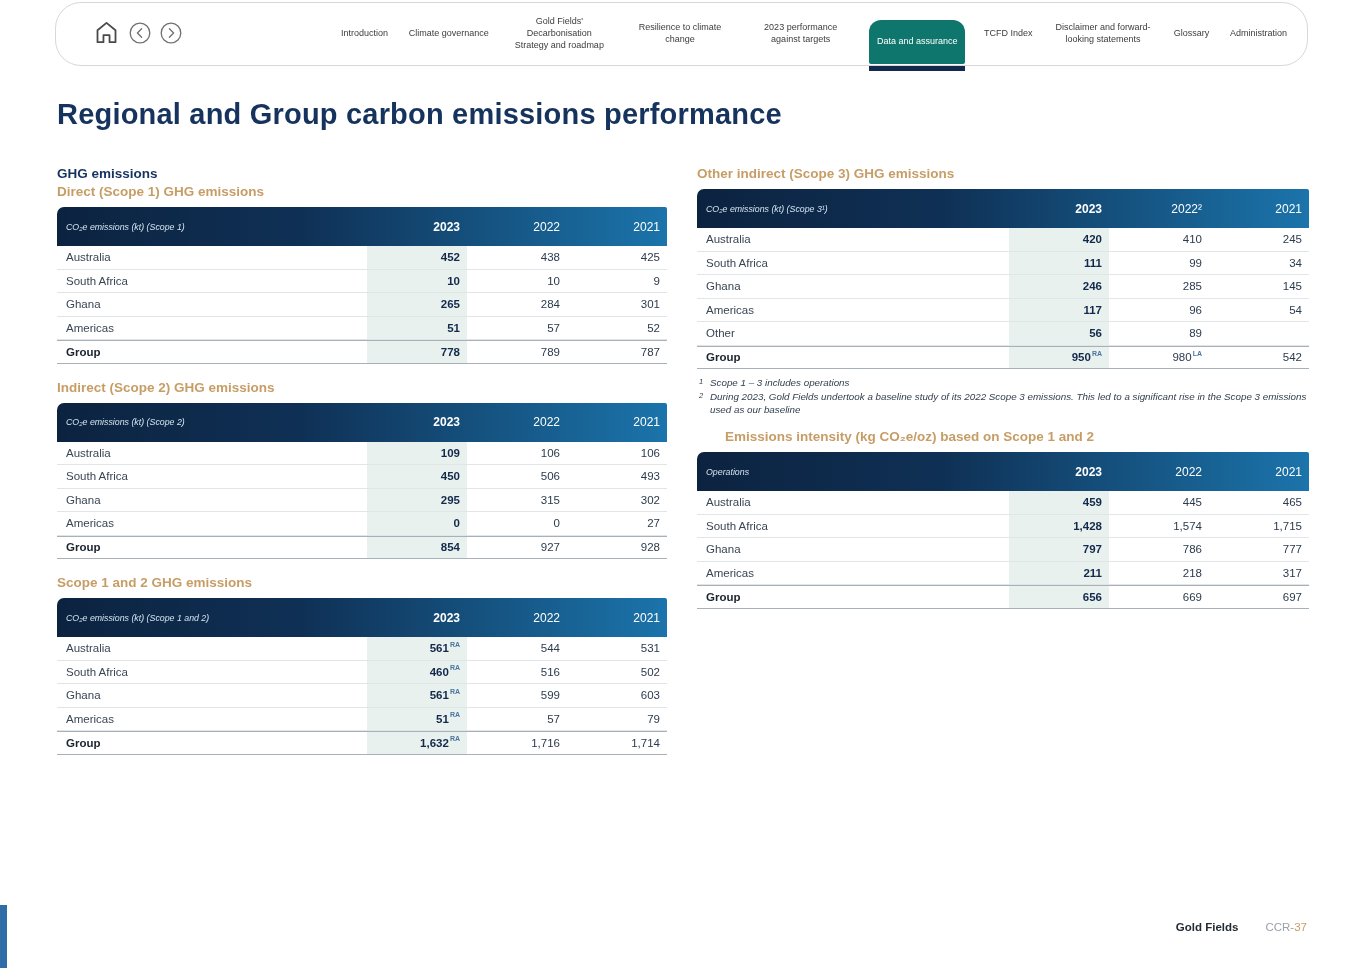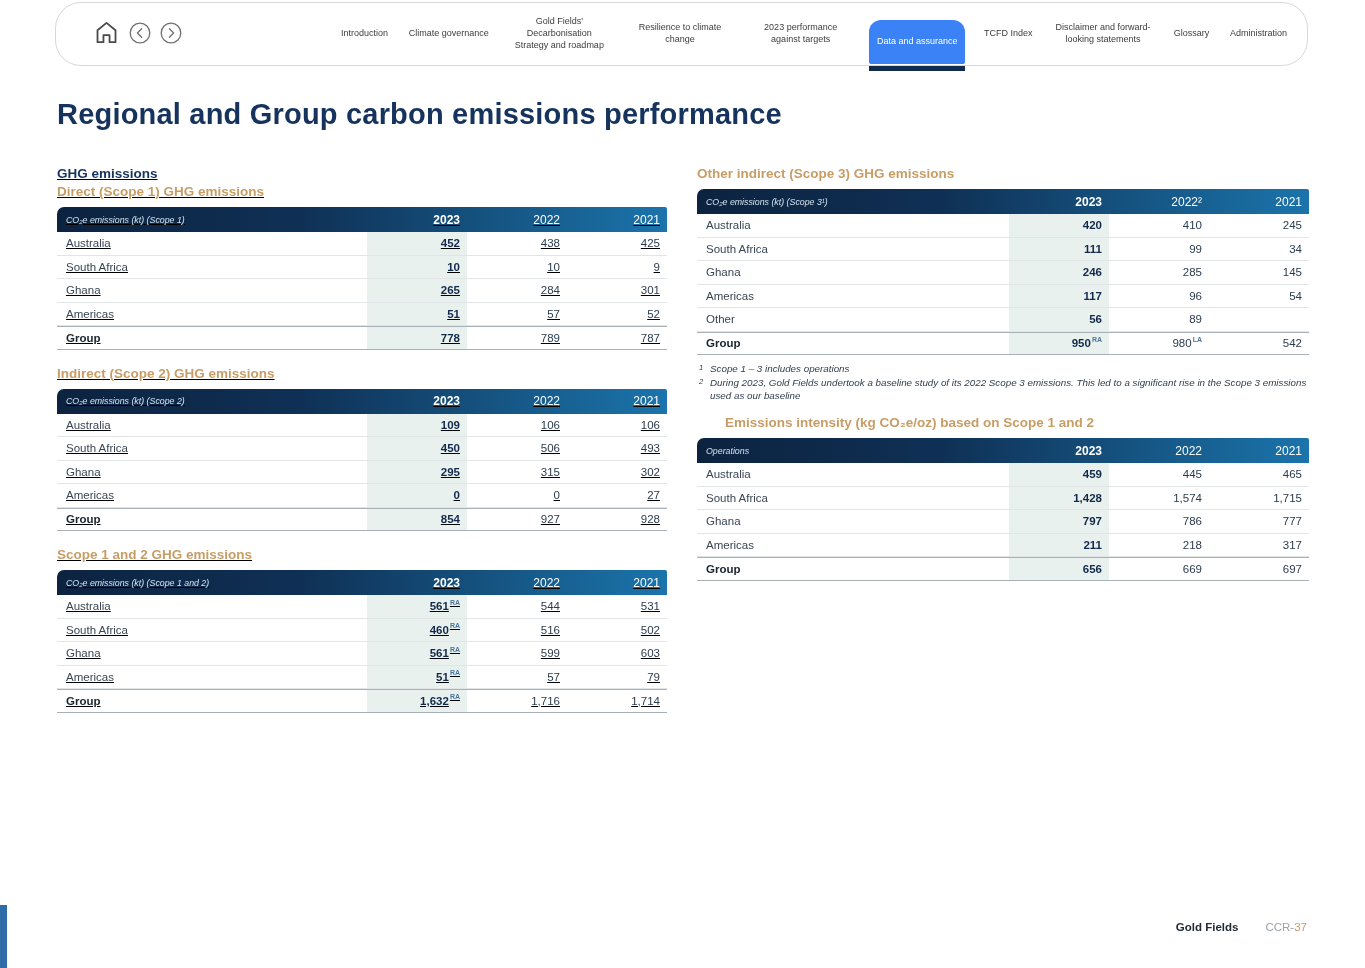--- a/index.html
+++ b/index.html
@@ -28,48 +28,48 @@
     display: flex; align-items: center; justify-content: space-between;
   }
   .tab {
     flex: 0 1 auto; max-width: 104px;
     font-size: 9px; line-height: 1.3; text-align: center;
     color: #3c3c3c; cursor: pointer; padding: 0 2px;
   }
   .tab.active {
     flex: 0 0 96px; width: 96px; max-width: 96px; height: 44px;
     align-self: flex-end; margin-bottom: 1px;
-    background: #3b82f6; color: #ffffff;
+    background: #0f766e; color: #ffffff;
     border-radius: 12px 12px 2px 2px;
     display: flex; align-items: center; justify-content: center;
     position: relative;
   }
   .tab.active::after {
     content: ""; position: absolute; left: 0; right: 0; bottom: -7px;
     height: 5px; background: #132A4F;
   }
 
   
   .page-title {
     position: absolute; left: 57px; top: 97px; margin: 0;
     font-size: 29px; line-height: 34px; font-weight: bold;
     color: #16335E; letter-spacing: 0.2px;
   }
-  .col-left  { position: absolute; left: 57px;  top: 166px; width: 610px; text-decoration: underline; }
+  .col-left  { position: absolute; left: 57px;  top: 166px; width: 610px; }
   .col-right { position: absolute; left: 697px; top: 166px; width: 612px; }
 
   .h-navy { font-size: 13.5px; font-weight: bold; color: #16335E; margin: 0 0 3px 0; }
   .h-tan  { font-size: 13.5px; font-weight: 600;  color: #C79D66; margin: 0 0 8px 0; }
   .h-tan.spaced { margin-top: 7px; }
   .col-right .h-tan.intensity { margin-top: 13px; padding-left: 28px; }
 
   
   .gtable { width: 100%; margin-bottom: 16px; }
   .gt-head {
-    display: flex; align-items: center; height: 25px;
+    display: flex; align-items: center; height: 39px;
     background: linear-gradient(90deg, #0C2340 0%, #0F3055 40%, #1B74AB 100%);
     border-radius: 7px 2px 0 0;
   }
   .gt-hlabel { flex: 1; padding-left: 9px; font-size: 8.8px; font-style: italic; color: #D3E3EF; }
   .gt-year { width: 100px; text-align: right; padding-right: 7px; color: #ffffff; font-size: 12px; }
   .gt-year.cur { font-weight: bold; }
 
   .gt-row {
     display: flex; align-items: stretch; height: 23.5px;
     border-bottom: 1px solid #E2E5E8;

